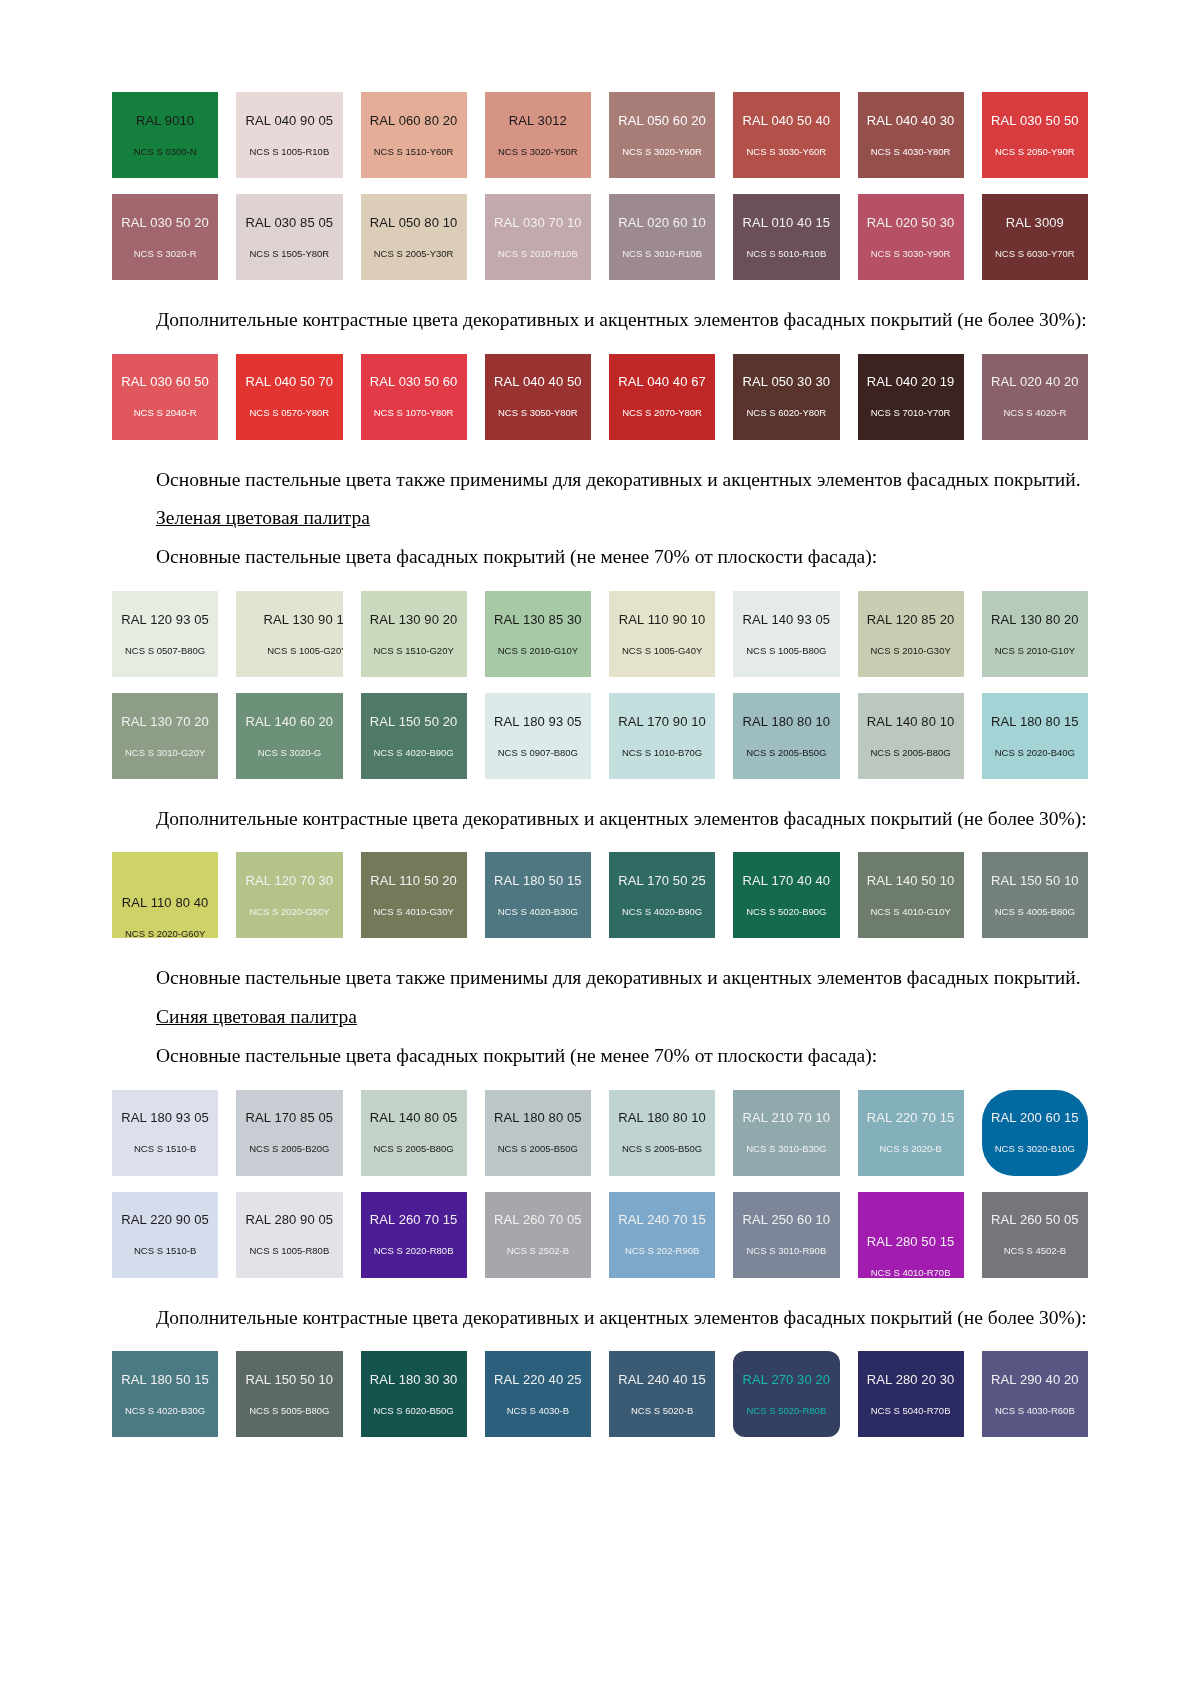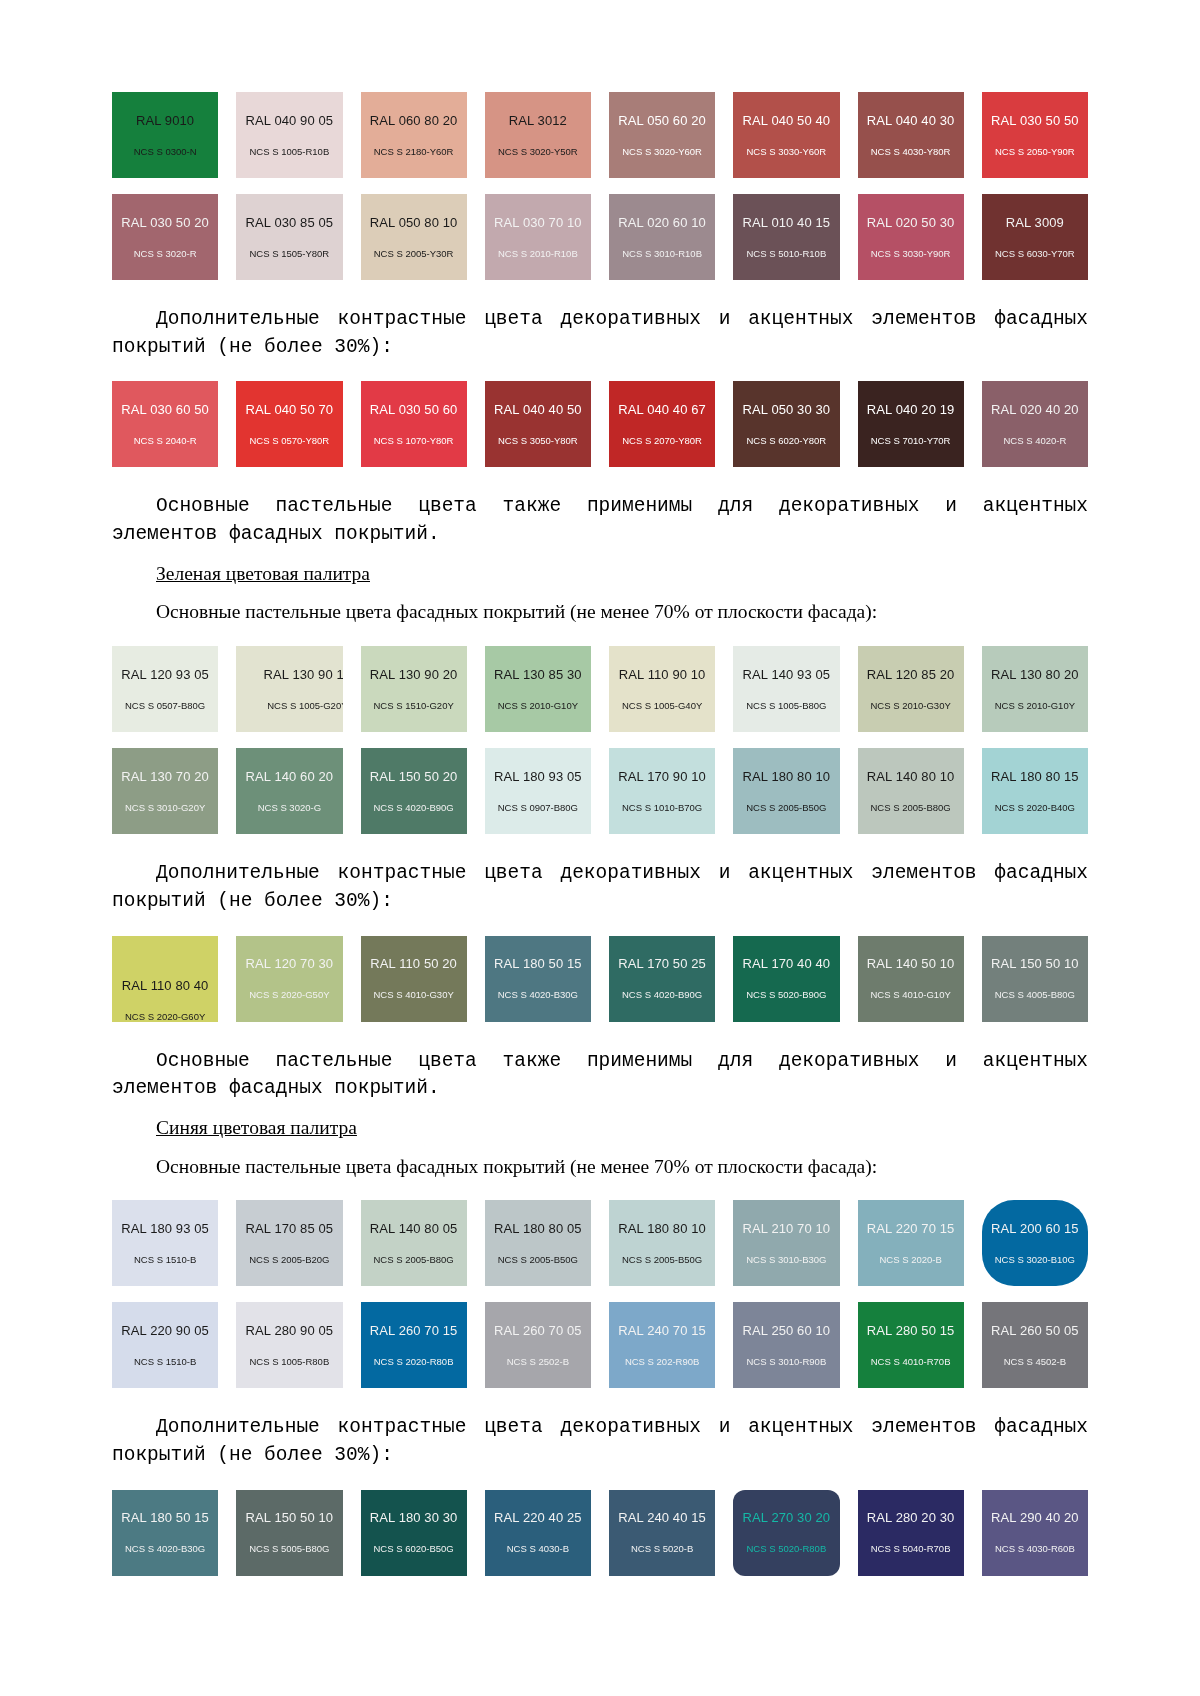--- a/index.html
+++ b/index.html
@@ -21,21 +21,21 @@
   }
   
   p.para{
     margin:0 0 0 0;
     font-size:19.5px;
     line-height:1.42;
     text-align:justify;
     text-indent:44px;
     hyphens:none;
   }
-  p.para.block{ text-align:justify; text-align-last:left;font-family:Liberation Mono, monospace; }
+  p.para.block{ text-align:justify; text-align-last:left; }
   .spacer-sm{height:11px;}
   .spacer-md{height:20px;}
   .heading{
     margin:0;
     font-size:19.5px;
     line-height:1.42;
     text-indent:44px;
   }
   .heading span.u{ text-decoration:underline; }
 
@@ -83,21 +83,21 @@
     <div class="swatch" style="background: #15803d; color: rgb(26, 26, 26);">
       <span class="ral">RAL 9010</span>
       <span class="ncs">NCS S 0300-N</span>
     </div>
     <div class="swatch" style="background: rgb(232, 216, 216); color: rgb(26, 26, 26);">
       <span class="ral">RAL 040 90 05</span>
       <span class="ncs">NCS S 1005-R10B</span>
     </div>
     <div class="swatch" style="background: rgb(227, 173, 152); color: rgb(26, 26, 26);">
       <span class="ral">RAL 060 80 20</span>
-      <span class="ncs">NCS S 2180-Y60R</span>
+      <span class="ncs">NCS S 1510-Y60R</span>
     </div>
     <div class="swatch" style="background: rgb(214, 148, 133); color: rgb(26, 26, 26);">
       <span class="ral">RAL 3012</span>
       <span class="ncs">NCS S 3020-Y50R</span>
     </div>
     <div class="swatch" style="background: rgb(168, 125, 120); color: rgb(255, 255, 255);">
       <span class="ral">RAL 050 60 20</span>
       <span class="ncs">NCS S 3020-Y60R</span>
     </div>
     <div class="swatch" style="background: rgb(178, 80, 74); color: rgb(255, 255, 255);">
@@ -372,37 +372,37 @@
 
   <div class="grid">
     <div class="swatch" style="background: rgb(213, 220, 235); color: rgb(26, 26, 26);">
       <span class="ral">RAL 220 90 05</span>
       <span class="ncs">NCS S 1510-B</span>
     </div>
     <div class="swatch" style="background: rgb(226, 226, 232); color: rgb(26, 26, 26);">
       <span class="ral">RAL 280 90 05</span>
       <span class="ncs">NCS S 1005-R80B</span>
     </div>
-    <div class="swatch" style="background: #0369a1; color: rgb(242, 242, 242);">
+    <div class="swatch" style="background: #4c1d95; color: rgb(242, 242, 242);">
       <span class="ral">RAL 260 70 15</span>
       <span class="ncs">NCS S 2020-R80B</span>
     </div>
     <div class="swatch" style="background: rgb(166, 166, 171); color: rgb(242, 242, 242);">
       <span class="ral">RAL 260 70 05</span>
       <span class="ncs">NCS S 2502-B</span>
     </div>
     <div class="swatch" style="background: rgb(125, 168, 201); color: rgb(242, 242, 242);">
       <span class="ral">RAL 240 70 15</span>
       <span class="ncs">NCS S 202-R90B</span>
     </div>
     <div class="swatch" style="background: rgb(125, 133, 152); color: rgb(242, 242, 242);">
       <span class="ral">RAL 250 60 10</span>
       <span class="ncs">NCS S 3010-R90B</span>
     </div>
-    <div class="swatch" style="background: #15803d; color: rgb(242, 242, 242);">
+    <div class="swatch" style="background: #a21caf; color: rgb(242, 242, 242); justify-content: flex-end;">
       <span class="ral">RAL 280 50 15</span>
       <span class="ncs">NCS S 4010-R70B</span>
     </div>
     <div class="swatch" style="background: rgb(117, 117, 122); color: rgb(242, 242, 242);">
       <span class="ral">RAL 260 50 05</span>
       <span class="ncs">NCS S 4502-B</span>
     </div>
   </div>
 
   <div class="blockgap"></div>

